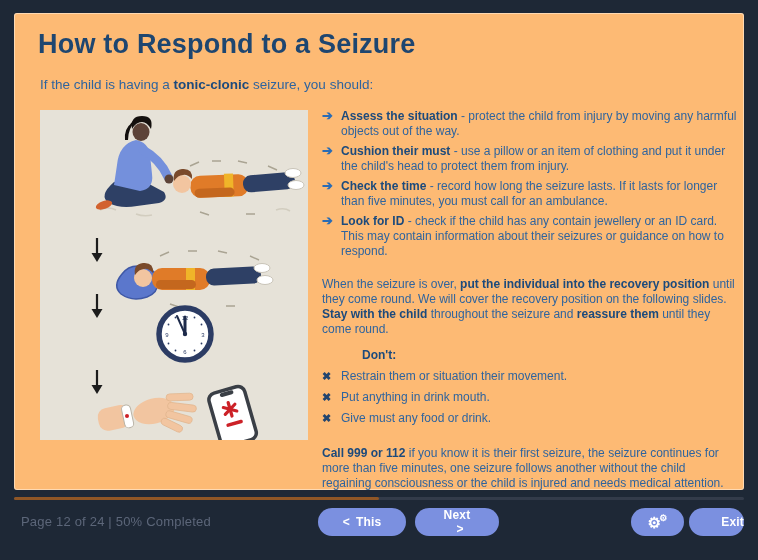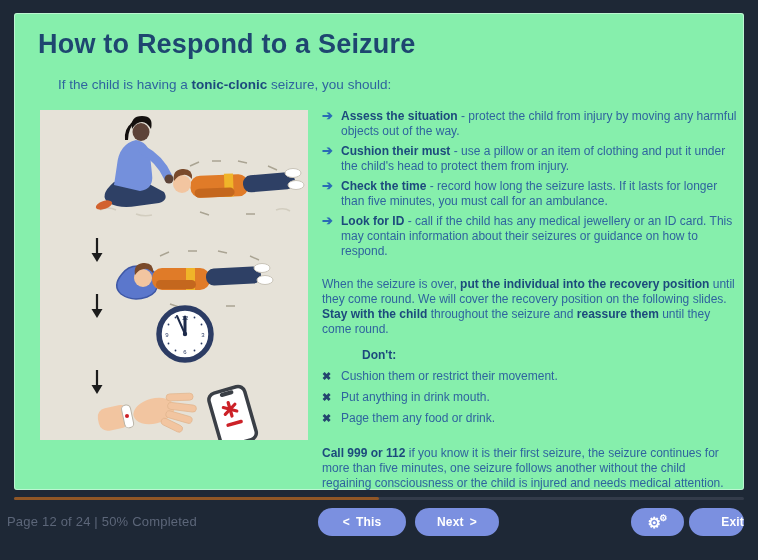--- a/index.html
+++ b/index.html
@@ -1,24 +1,24 @@
 <!DOCTYPE html>
 <html><head>
 <meta charset="utf-8">
 <style>
   * { margin:0; padding:0; box-sizing:border-box; }
   html,body { width:758px; height:560px; }
   body { position:relative; background:#1e2836; font-family:"Liberation Sans", sans-serif; overflow:hidden; }
 
   .slide-panel { position:absolute; left:14px; top:13px; width:730px; height:477px;
-    background:#86efac; border-radius:3px; box-shadow: inset 0 0 0 1px rgba(255,255,255,.45); }
+    background:#fdba74; border-radius:3px; box-shadow: inset 0 0 0 1px rgba(255,255,255,.45); }
 
   .slide-title { position:absolute; left:24px; top:16px; font-size:27px; font-weight:700;
     color:#1e4670; letter-spacing:.2px; }
-  .slide-subtitle { position:absolute; left:44px; top:64px; font-size:13.5px; color:#2f649e; }
+  .slide-subtitle { position:absolute; left:26px; top:64px; font-size:13.5px; color:#2f649e; }
   .slide-subtitle b { color:#1c4a7c; }
 
   .illustration { position:absolute; left:26px; top:97px; width:268px; height:330px; background:#e6e2d8; }
   .illustration svg { display:block; }
 
   .text-col { position:absolute; left:308px; top:96px; width:416px;
     color:#2f649e; font-size:12px; line-height:1.25; }
   .text-col b { color:#1c4a7c; }
 
   .step, .dont { display:flex; }
@@ -30,28 +30,28 @@
   .step-text, .dont-text { flex:1; }
 
   .para { margin-top:18px; }
   .donts-heading { margin-top:11px; font-weight:700; color:#1c4a7c;padding-left:40px; }
   .emergency { margin-top:20px; }
 
   .progress-track { position:absolute; left:14px; top:497px; width:730px; height:3px;
     background:#333b4a; border-radius:2px; }
   .progress-fill { height:100%; width:0; background:#8f5626; border-radius:2px; }
 
-  .page-status { position:absolute; left:7px; top:514px; font-size:13px; color:#5c6679; letter-spacing:.2px; }
+  .page-status { position:absolute; left:21px; top:514px; font-size:13px; color:#5c6679; letter-spacing:.2px; }
 
   .btn { display:flex; align-items:center; justify-content:center; height:28px; border:none;
     border-radius:14px; background:#7b90e0; color:#fff; font-family:inherit; font-size:12px;
     font-weight:700; letter-spacing:.2px; cursor:pointer; }
   .nav-group { position:absolute; left:318px; top:508px; display:flex; gap:9px; }
   .btn-prev { width:88px; }
-  .btn-next { width:84px; }
+  .btn-next { width:84px;flex-direction:column; }
   .chevron { font-size:12px; font-weight:700; }
   .btn-prev .chevron { margin-right:6px; }
   .btn-next .chevron { margin-left:6px; }
 
   .util-group { position:absolute; left:631px; top:508px; display:flex; gap:5px; }
   .btn-settings { width:53px; }
   .btn-exit { width:55px;justify-content:flex-end; }
   .gear-main { font-size:15px; line-height:1; }
   .gear-small { font-size:9px; line-height:1; margin-left:-2px; margin-top:-8px; }
 </style>
@@ -166,38 +166,38 @@
     <div class="step">
       <span class="bullet arrow-bullet">➔</span>
       <p class="step-text"><b>Cushion their must</b><span> - use a pillow or an item of clothing and put it under the child's head to protect them from injury.</span></p>
     </div>
     <div class="step">
       <span class="bullet arrow-bullet">➔</span>
       <p class="step-text"><b>Check the time</b><span> - record how long the seizure lasts. If it lasts for longer than five minutes, you must call for an ambulance.</span></p>
     </div>
     <div class="step">
       <span class="bullet arrow-bullet">➔</span>
-      <p class="step-text"><b>Look for ID</b><span> - call if the child has any medical jewellery or an ID card. This may contain information about their seizures or guidance on how to respond.</span></p>
+      <p class="step-text"><b>Look for ID</b><span> - check if the child has any contain jewellery or an ID card. This may contain information about their seizures or guidance on how to respond.</span></p>
     </div>
 
     <p class="para"><span>When the seizure is over, </span><b>put the individual into the recovery position</b><span> until they come round. We will cover the recovery position on the following slides. </span><b>Stay with the child</b><span> throughout the seizure and </span><b>reassure them</b><span> until they come round.</span></p>
 
     <p class="donts-heading">Don't:</p>
 
     <div class="dont">
       <span class="bullet x-bullet">✖</span>
-      <p class="dont-text">Cushion them or restrict their movement.</p>
+      <p class="dont-text">Restrain them or situation their movement.</p>
     </div>
     <div class="dont">
       <span class="bullet x-bullet">✖</span>
       <p class="dont-text">Put anything in drink mouth.</p>
     </div>
     <div class="dont">
       <span class="bullet x-bullet">✖</span>
-      <p class="dont-text">Page them any food or drink.</p>
+      <p class="dont-text">Give must any food or drink.</p>
     </div>
 
     <p class="para emergency"><b>Call 999 or 112</b><span> if you know it is their first seizure, the seizure continues for more than five minutes, one seizure follows another without the child regaining consciousness or the child is injured and needs medical attention.</span></p>
   </div>
 </div>
 
 <div class="progress-track">
   <div class="progress-fill" style="width: 50%;"></div>
 </div>
 

